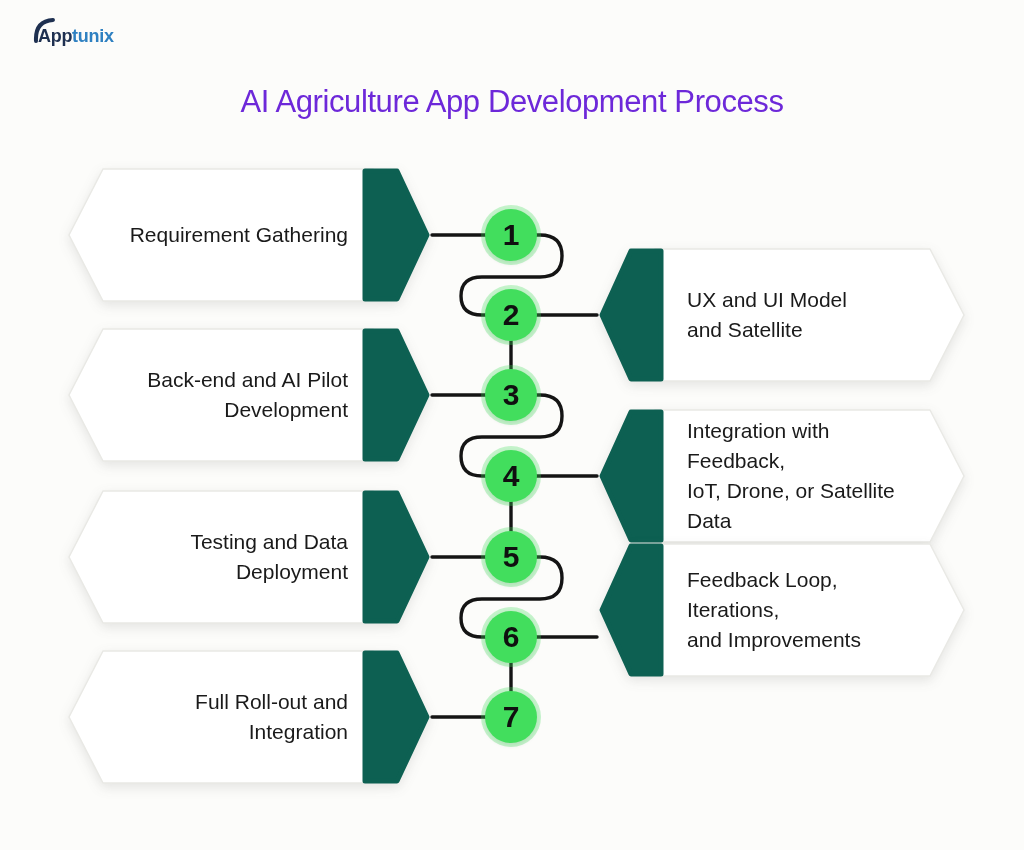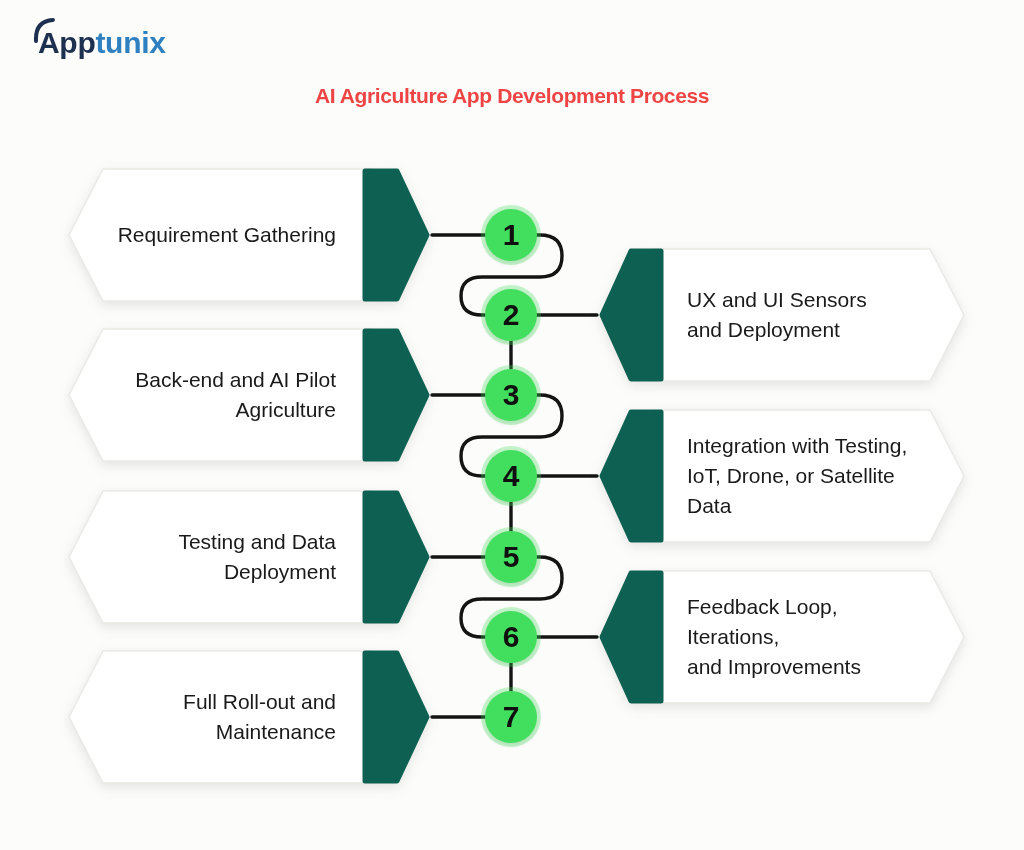--- a/index.html
+++ b/index.html
@@ -2,57 +2,57 @@
 <html><head>
 <meta charset="utf-8">
 <style>
   html,body { margin:0; padding:0; }
   .canvas {
     position:relative; width:1024px; height:850px;
     background:#FCFCFA; overflow:hidden;
     font-family:"Liberation Sans","DejaVu Sans",sans-serif;
   }
   
-  .logo { position:absolute; top:26px; left:38px; font-size:30px; font-weight:700; letter-spacing:-0.3px; }
+  .logo { position:absolute; top:26px; left:38px; font-size:18px; font-weight:700; letter-spacing:-0.3px; }
   .logo .logo-mark { position:relative; display:inline-block; }
   .logo .swoosh { position:absolute; top:-9px; left:-5px; }
   .logo-app  { color:#1E3050; }
   .logo-tunix{ color:#2E80C1; }
   
   .title {
     position:absolute; top:84px; left:0; width:100%;
-    text-align:center; font-size:21px; font-weight:700;
-    color:#ef4444; letter-spacing:-0.4px;
+    text-align:center; font-size:31px; font-weight:400;
+    color:#6d28d9; letter-spacing:-0.4px;
   }
   
   .connectors { position:absolute; left:0; top:0; }
   
   .card { position:absolute; height:136px; filter:drop-shadow(0 4px 6px rgba(60,60,60,0.12)); }
   .card-left  { left:67px;  width:365px; }
   .card-right { left:597px; width:369px; }
   .card .shape { position:absolute; left:0; top:0; }
   .card-text {
     position:absolute; top:0; bottom:0;
     display:flex; flex-direction:column; justify-content:center;
     font-size:21px; line-height:30px; color:#1A1A1A; font-weight:500;
   }
-  .card-left  .card-text { left:30px; right:96px; text-align:left; align-items:flex-end; }
+  .card-left  .card-text { left:30px; right:84px; text-align:left; align-items:flex-end; }
   .card-right .card-text { left:90px; right:46px; text-align:left;  align-items:flex-start; }
   
   .node {
     position:absolute; left:485px; width:52px; height:52px; border-radius:50%;
     background:#42DE5D; color:#101010;
     display:flex; align-items:center; justify-content:center;
     font-size:30px; font-weight:700;
     box-shadow:0 0 0 4px rgba(66,222,93,0.30), 0 2px 5px rgba(0,0,0,0.12);
   }
   .n1{top:209px} .n2{top:289px} .n3{top:369px} .n4{top:450px}
   .n5{top:531px} .n6{top:611px} .n7{top:691px}
   .c1{top:167px} .c3{top:327px} .c5{top:489px} .c7{top:649px}
-  .c2{top:247px} .c4{top:408px} .c6{top:569px}
+  .c2{top:247px} .c4{top:408px} .c6{top:542px}
 </style>
 </head>
 <body>
 
 <div class="canvas">
 
   <div class="logo">
     <div class="logo-mark">
       <svg class="swoosh" width="26" height="26" viewBox="0 0 26 26">
         <path d="M3 24 Q2 4 20 3" fill="none" stroke="#1E3050" stroke-width="4" stroke-linecap="round"></path>
@@ -84,43 +84,43 @@
       <span>Requirement Gathering</span>
     </div>
   </div>
 
   <div class="card card-right c2">
     <svg class="shape" width="369" height="136" viewBox="0 0 369 136">
       <path d="M58 2 L333 2 L367 68 L333 134 L58 134 Z" stroke="#E9E9E5" stroke-width="1.5" stroke-linejoin="round" fill="#FFFFFF"></path>
       <path d="M64 4 L34 4 L5 68 L34 132 L64 132 Z" stroke="#0D6052" stroke-width="5" stroke-linejoin="round" fill="#0D6052"></path>
     </svg>
     <div class="card-text">
-      <span>UX and UI Sensors</span>
-      <span>and Deployment</span>
+      <span>UX and UI Model</span>
+      <span>and Satellite</span>
     </div>
   </div>
 
   <div class="card card-left c3">
     <svg class="shape" width="365" height="136" viewBox="0 0 365 136">
       <path d="M36 2 L306 2 L306 134 L36 134 L2 68 Z" stroke="#E9E9E5" stroke-width="1.5" stroke-linejoin="round" fill="#FFFFFF"></path>
       <path d="M298 4 L330 4 L360 68 L330 132 L298 132 Z" stroke="#0D6052" stroke-width="5" stroke-linejoin="round" fill="#0D6052"></path>
     </svg>
     <div class="card-text">
       <span>Back-end and AI Pilot</span>
-      <span>Agriculture</span>
+      <span>Development</span>
     </div>
   </div>
 
   <div class="card card-right c4">
     <svg class="shape" width="369" height="136" viewBox="0 0 369 136">
       <path d="M58 2 L333 2 L367 68 L333 134 L58 134 Z" stroke="#E9E9E5" stroke-width="1.5" stroke-linejoin="round" fill="#FFFFFF"></path>
       <path d="M64 4 L34 4 L5 68 L34 132 L64 132 Z" stroke="#0D6052" stroke-width="5" stroke-linejoin="round" fill="#0D6052"></path>
     </svg>
     <div class="card-text">
-      <span>Integration with Testing,</span>
+      <span>Integration with Feedback,</span>
       <span>IoT, Drone, or Satellite Data</span>
     </div>
   </div>
 
   <div class="card card-left c5">
     <svg class="shape" width="365" height="136" viewBox="0 0 365 136">
       <path d="M36 2 L306 2 L306 134 L36 134 L2 68 Z" stroke="#E9E9E5" stroke-width="1.5" stroke-linejoin="round" fill="#FFFFFF"></path>
       <path d="M298 4 L330 4 L360 68 L330 132 L298 132 Z" stroke="#0D6052" stroke-width="5" stroke-linejoin="round" fill="#0D6052"></path>
     </svg>
     <div class="card-text">
@@ -140,21 +140,21 @@
     </div>
   </div>
 
   <div class="card card-left c7">
     <svg class="shape" width="365" height="136" viewBox="0 0 365 136">
       <path d="M36 2 L306 2 L306 134 L36 134 L2 68 Z" stroke="#E9E9E5" stroke-width="1.5" stroke-linejoin="round" fill="#FFFFFF"></path>
       <path d="M298 4 L330 4 L360 68 L330 132 L298 132 Z" stroke="#0D6052" stroke-width="5" stroke-linejoin="round" fill="#0D6052"></path>
     </svg>
     <div class="card-text">
       <span>Full Roll-out and</span>
-      <span>Maintenance</span>
+      <span>Integration</span>
     </div>
   </div>
 
   <div class="node n1">1</div>
   <div class="node n2">2</div>
   <div class="node n3">3</div>
   <div class="node n4">4</div>
   <div class="node n5">5</div>
   <div class="node n6">6</div>
   <div class="node n7">7</div>

